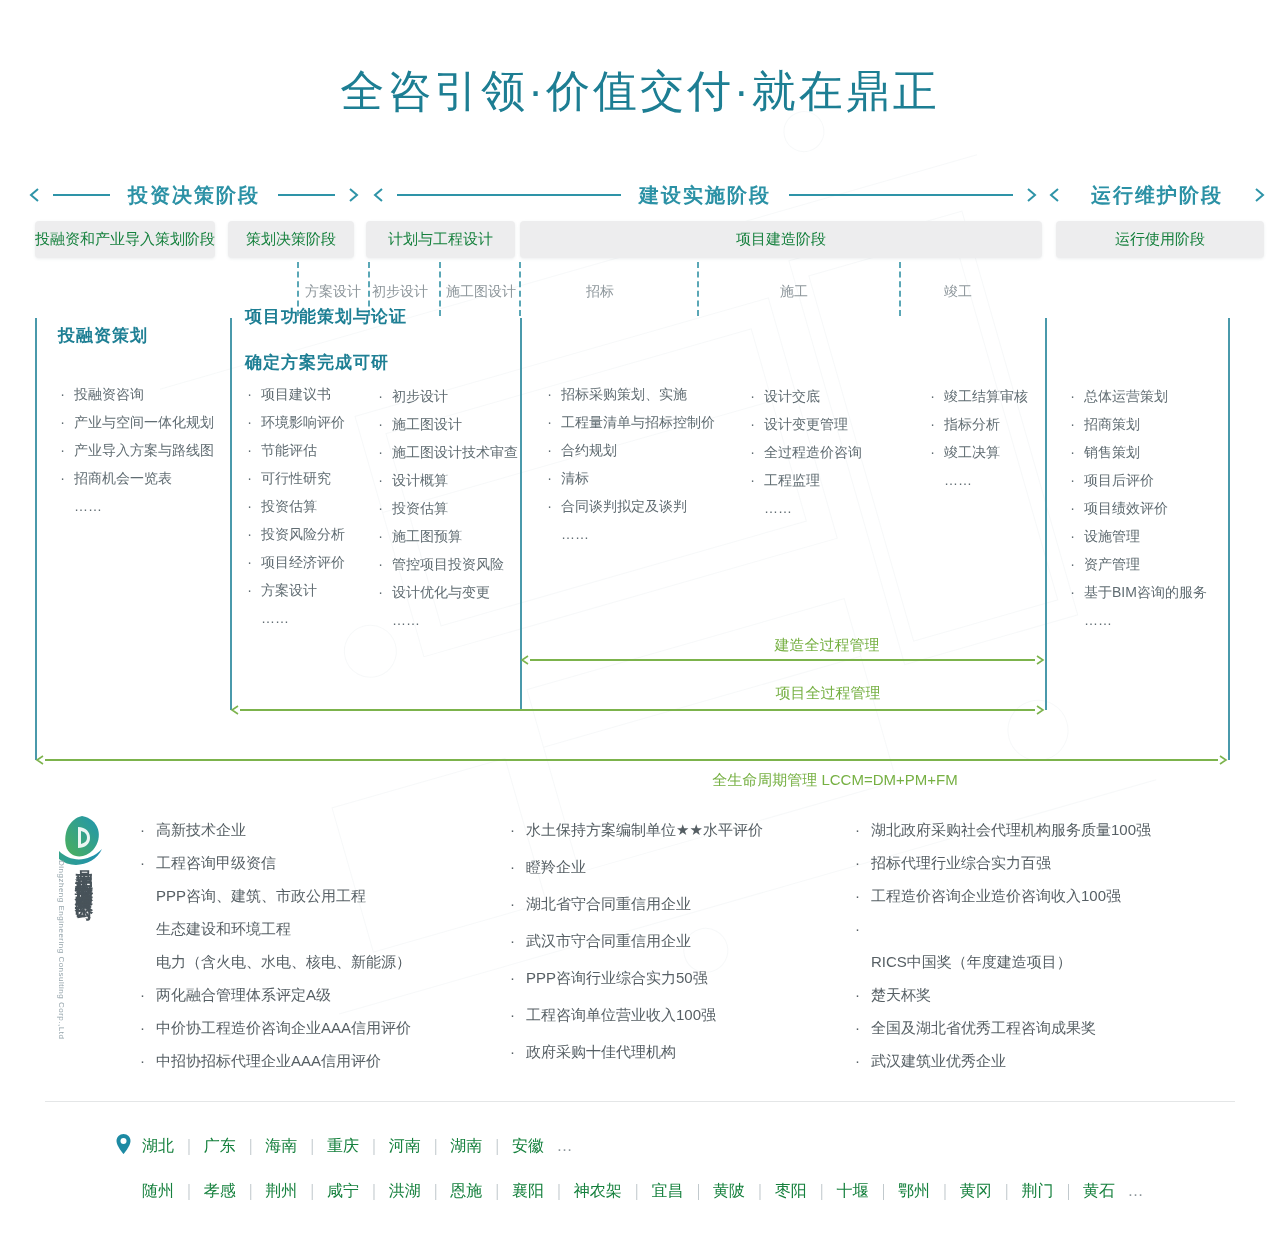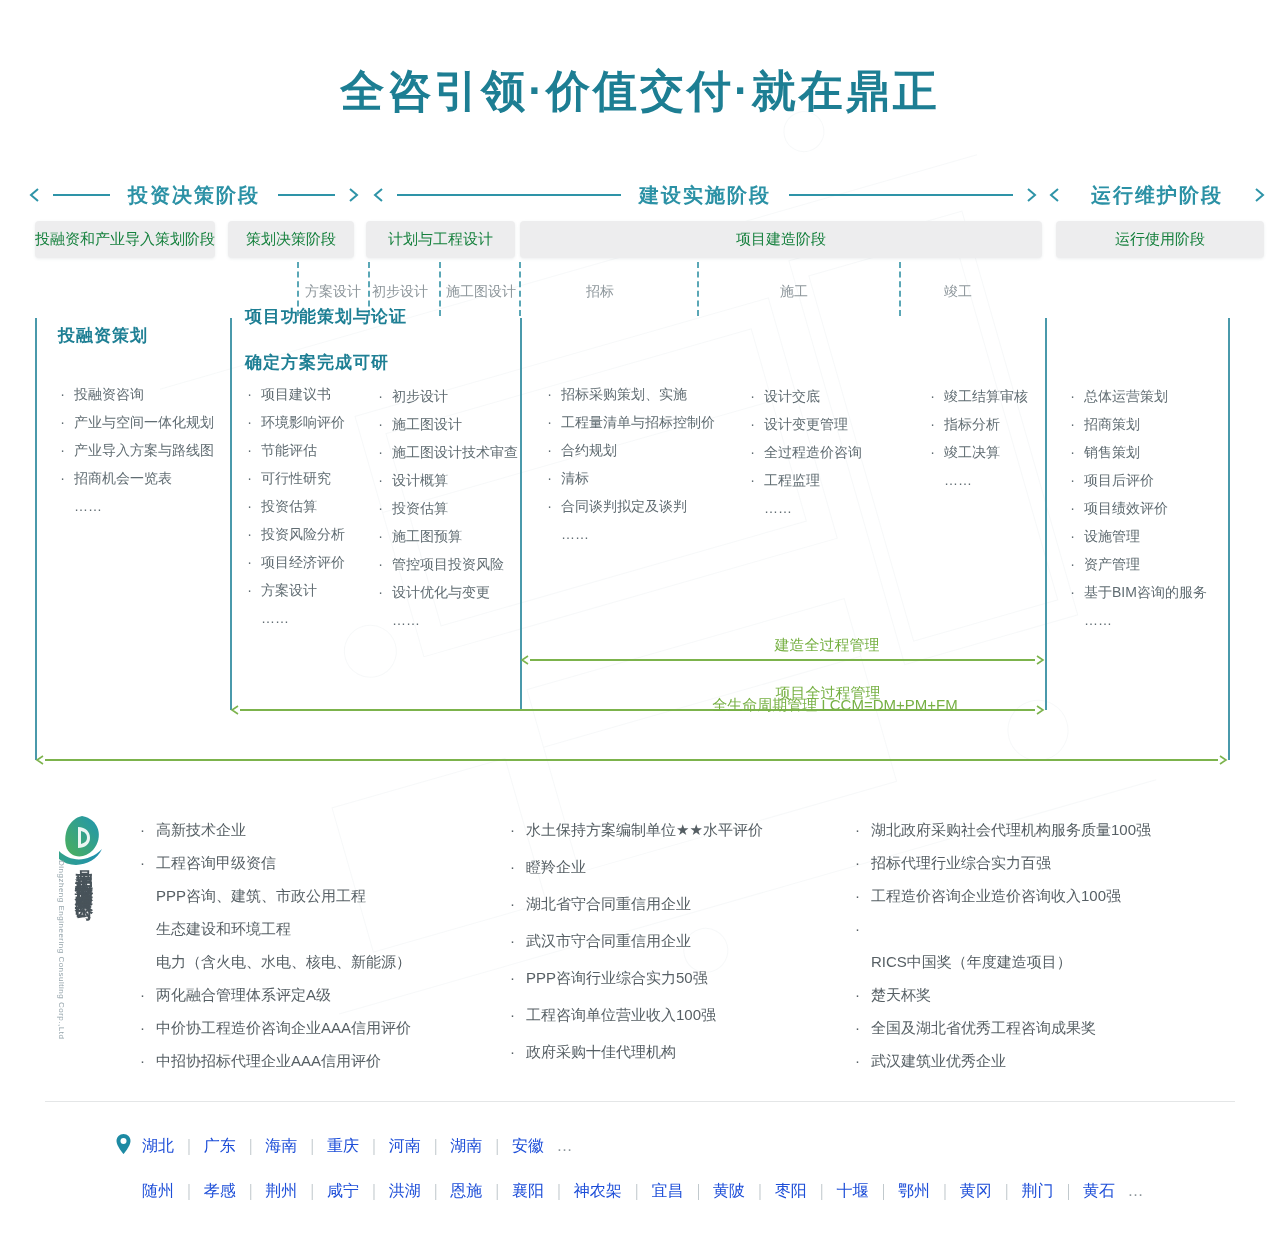--- a/index.html
+++ b/index.html
@@ -2,21 +2,21 @@
 <html><head>
 <meta charset="utf-8">
 <style>
   html,body{margin:0;padding:0;background:#fff;}
   .canvas{position:relative;width:1280px;height:1238px;background:#ffffff;overflow:hidden;
           font-family:"Liberation Sans","DejaVu Sans",sans-serif;}
   .wm{position:absolute;left:0;top:0;z-index:0;}
   .layer{position:absolute;left:0;top:0;width:100%;height:100%;z-index:1;}
 
   .title{position:absolute;top:62px;left:0;width:100%;text-align:center;
-         font-size:44px;font-weight:700;color:#1d7e93;letter-spacing:3px;}
+         font-size:44px;font-weight:400;color:#1d7e93;letter-spacing:3px;}
 
   .phase{position:absolute;top:184px;height:22px;display:flex;align-items:center;gap:13px;}
   .plabel{font-size:20px;font-weight:800;color:#2b91a5;letter-spacing:2px;white-space:nowrap;margin:0 5px;}
   .pline{flex:1;height:2px;background:#2e94a8;}
   .chev{display:flex;align-items:center;}
 
   .stagebox{position:absolute;top:221px;height:37px;background:#ededee;border-radius:4px;
             box-shadow:0 1px 3px rgba(70,90,100,.10);display:flex;align-items:center;justify-content:center;
             color:#15803d;font-size:15px;white-space:nowrap;}
 
@@ -44,21 +44,21 @@
   .clist{position:absolute;font-size:15px;color:#565f64;}
   .clist .li{display:flex;gap:8px;align-items:flex-start;}
   .clist .dot{flex:0 0 8px;}
   .sp-c1 .li{line-height:20px;margin-bottom:13px;}
   .sp-c2 .li{line-height:20px;margin-bottom:17px;}
   .sp-c3 .li{line-height:20px;margin-bottom:13px;}
 
   .divider{position:absolute;left:45px;top:1101px;width:1190px;height:1px;background:#e4e6e7;}
 
   .locrow{position:absolute;left:142px;white-space:nowrap;}
-  .loc-name{color:#1d4ed8;font-size:16px;}
+  .loc-name{color:#15803d;font-size:16px;}
   .loc-sep{color:#c0c8cc;font-size:16px;margin:0 7px;}
   .loc-more{color:#8d969b;font-size:16px;margin-left:8px;letter-spacing:2px;}
   .pin{position:absolute;left:115px;top:1133px;}
 </style>
 </head>
 <body>
 
 <div class="canvas">
 
   <svg class="wm" width="1280" height="1238">
@@ -386,21 +386,21 @@
           </svg>
         </span>
       <span class="gline"></span>
       <span class="chev">
           <svg width="10" height="12" viewBox="0 0 10 12">
             <path d="M2 2 L8 6 L2 10" fill="none" stroke="#7cb34c" stroke-width="1.6"></path>
           </svg>
         </span>
     </div>
 
-    <div class="glabel" style="left:835px;top:696px;">全生命周期管理 LCCM=DM+PM+FM</div>
+    <div class="glabel" style="left:835px;top:771px;">全生命周期管理 LCCM=DM+PM+FM</div>
     <div class="garrow" style="left:35px;top:754px;width:1193px;">
       <span class="chev">
           <svg width="10" height="12" viewBox="0 0 10 12">
             <path d="M8 2 L2 6 L8 10" fill="none" stroke="#7cb34c" stroke-width="1.6"></path>
           </svg>
         </span>
       <span class="gline"></span>
       <span class="chev">
           <svg width="10" height="12" viewBox="0 0 10 12">
             <path d="M2 2 L8 6 L2 10" fill="none" stroke="#7cb34c" stroke-width="1.6"></path>

